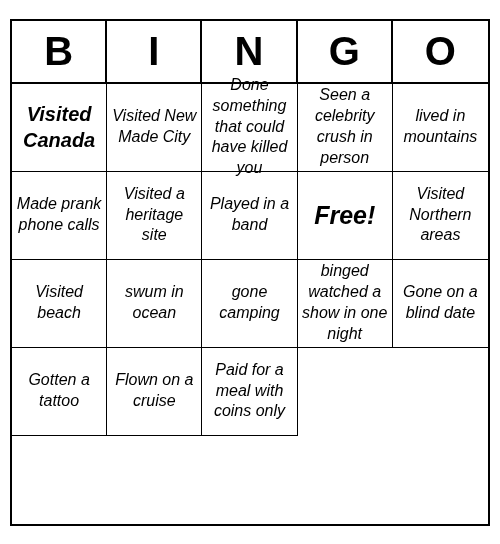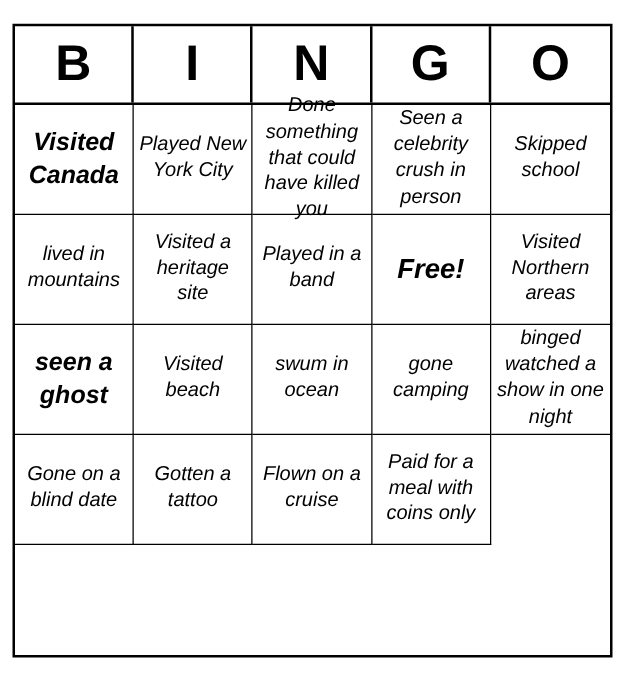--- a/index.html
+++ b/index.html
@@ -52,47 +52,46 @@
       border-right: none;
     }
     .bingo-cell:nth-child(n+21) {
       border-bottom: none;
     }
     .bingo-cell.large-text {
       font-size: 20px;
       font-weight: bold;
     }
     .bingo-cell.free {
-      font-size: 22px;
+      font-size: 25px;
       font-weight: bold;
     }
   </style>
 </head>
 <body>
 
 <div class="bingo-card">
   <div class="bingo-header">
   <div class="bingo-letter">B</div>
       <div class="bingo-letter">I</div>
       <div class="bingo-letter">N</div>
       <div class="bingo-letter">G</div>
       <div class="bingo-letter">O</div>
     </div>
   <div class="bingo-grid">
   <div class="bingo-cell large-text">Visited Canada</div>
-      <div class="bingo-cell">Played New York City</div>
+      <div class="bingo-cell">Visited New Made City</div>
       <div class="bingo-cell">Done something that could have killed you</div>
       <div class="bingo-cell">Seen a celebrity crush in person</div>
-      <div class="bingo-cell">Skipped school</div>
       <div class="bingo-cell">lived in mountains</div>
+      <div class="bingo-cell">Made prank phone calls</div>
       <div class="bingo-cell">Visited a heritage site</div>
       <div class="bingo-cell">Played in a band</div>
       <div class="bingo-cell free">Free!</div>
       <div class="bingo-cell">Visited Northern areas</div>
-      <div class="bingo-cell large-text">seen a ghost</div>
       <div class="bingo-cell">Visited beach</div>
       <div class="bingo-cell">swum in ocean</div>
       <div class="bingo-cell">gone camping</div>
       <div class="bingo-cell">binged watched a show in one night</div>
       <div class="bingo-cell">Gone on a blind date</div>
       <div class="bingo-cell">Gotten a tattoo</div>
       <div class="bingo-cell">Flown on a cruise</div>
       <div class="bingo-cell">Paid for a meal with coins only</div>
     </div>
 </div>

